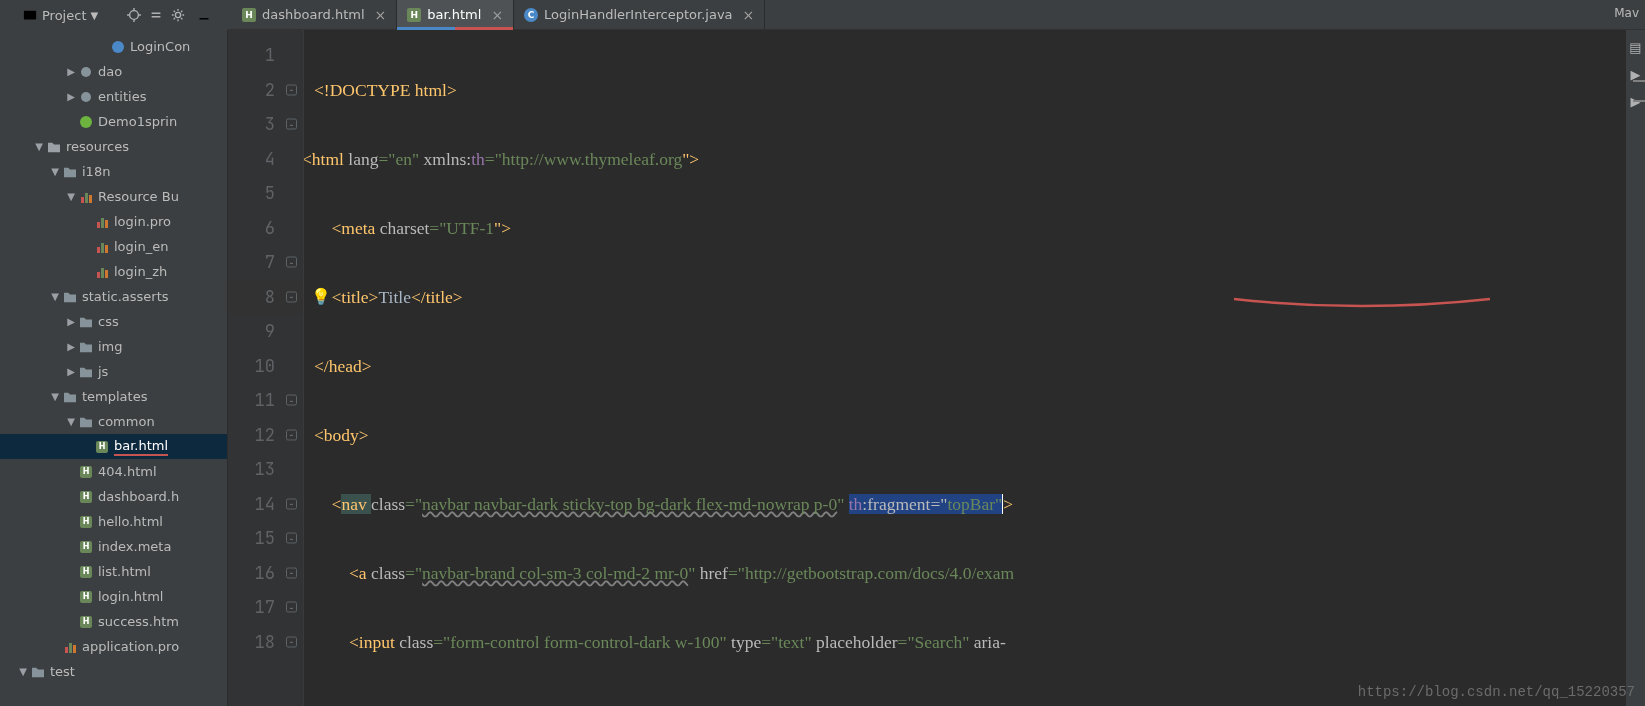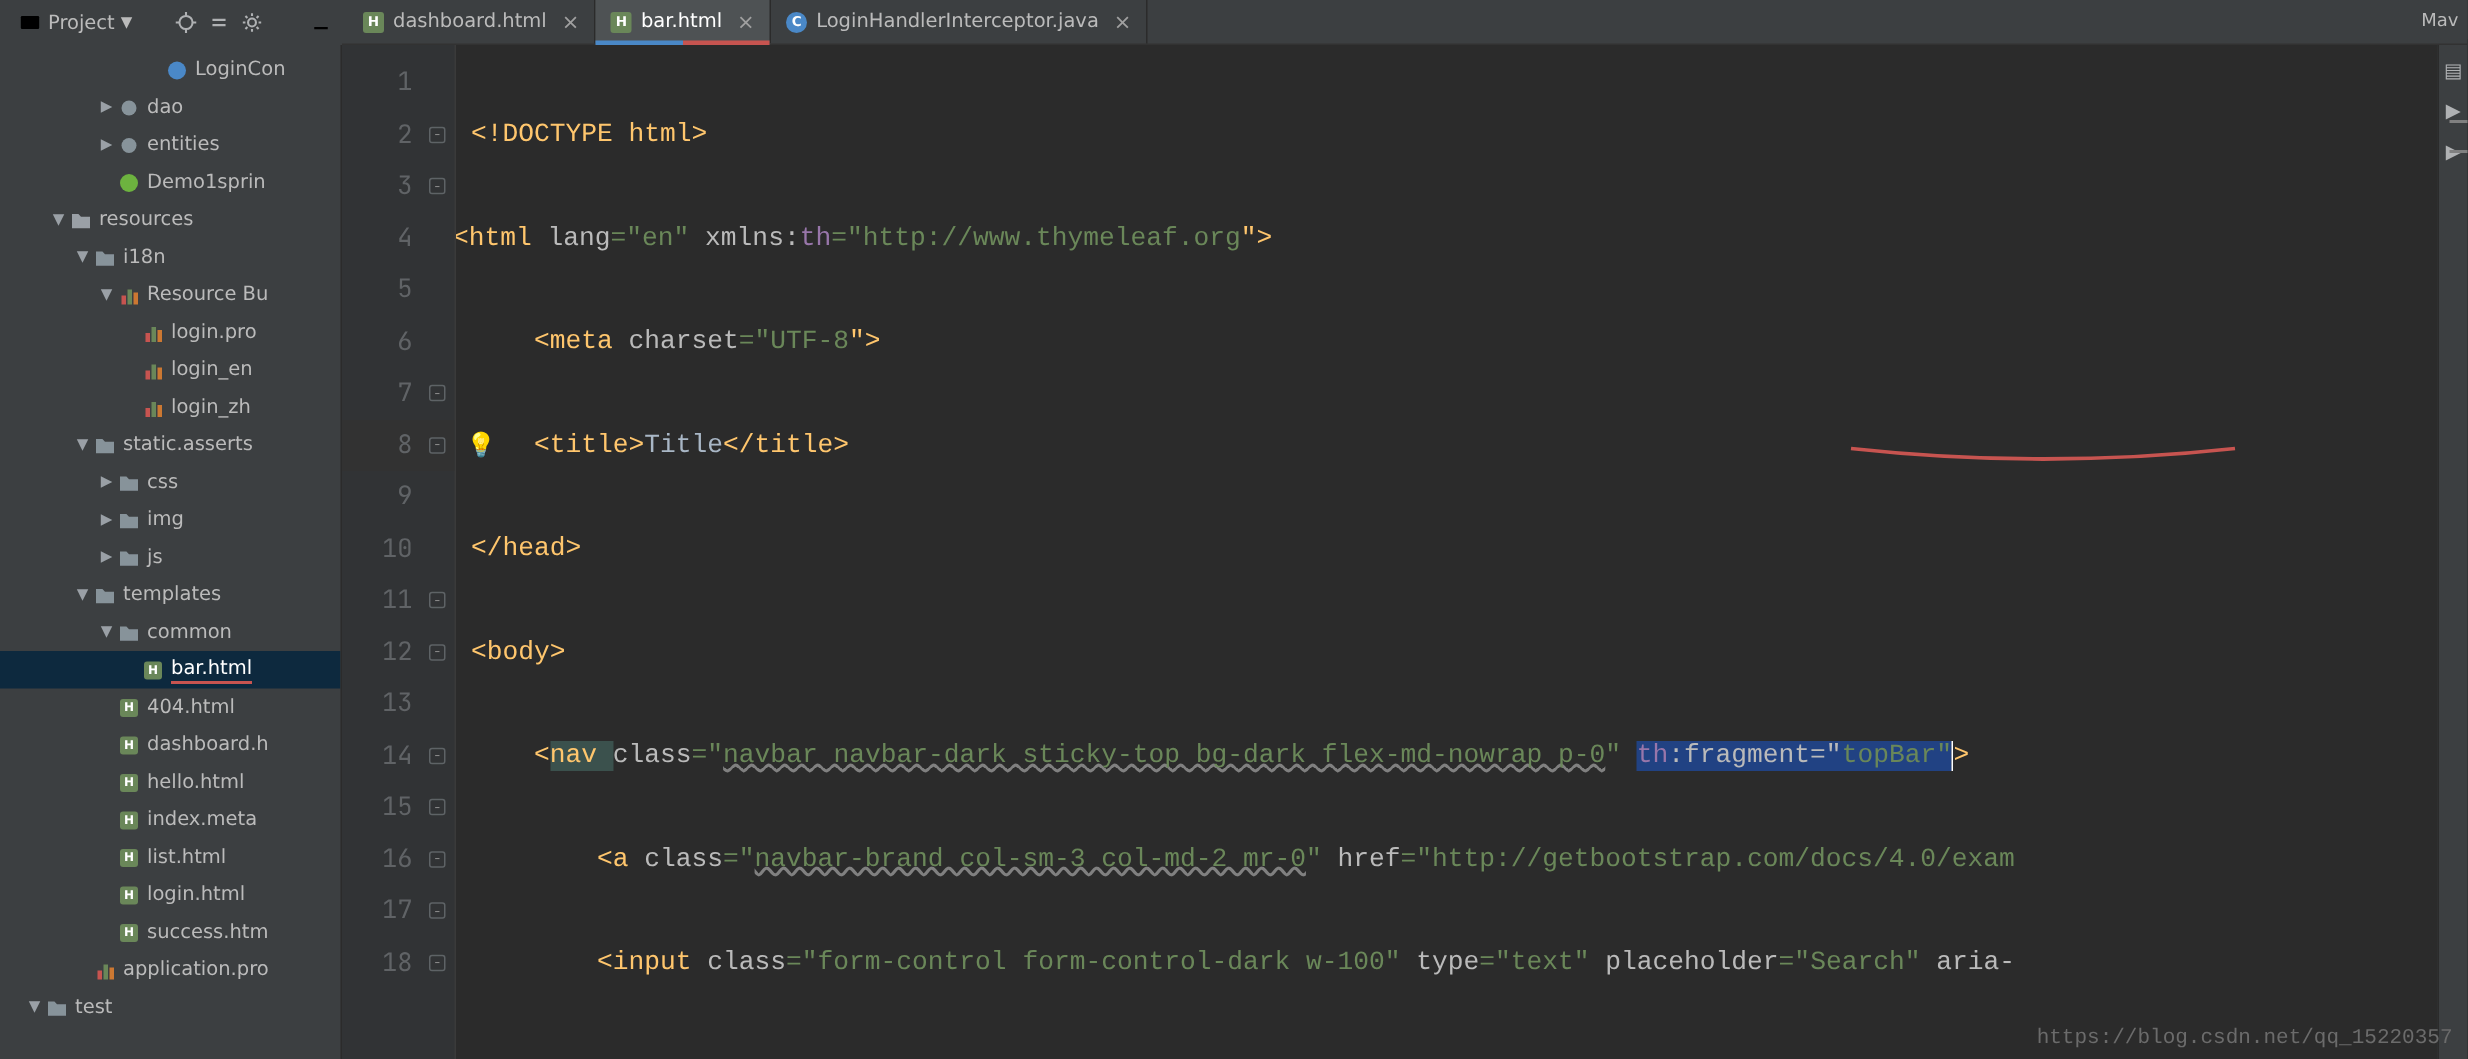--- a/index.html
+++ b/index.html
@@ -25,21 +25,21 @@
     align-items: stretch;
     border-bottom: 1px solid #323232;
     width: calc(100% - 228px);
     margin-left: 228px;
     position: absolute;
     top: 0;
     padding-left:4px;
   }
   .topstrip {
     position: absolute; top:0; left:0; width:228px; height:30px;
-    background:#3c3f41; display:flex; align-items:center; gap:6px; padding:0 6px;
+    background:#3c3f41; display:flex; align-items:center; gap:6px; padding:0 16px;
     color:#bbbbbb;
   }
   .tab {
     display: flex; align-items: center; gap: 6px;
     padding: 0 10px; color: #bbbbbb;
     border-right: 1px solid #2b2b2b;
     position: relative;
   }
   .tab.active { background: #4e5254; color: #ffffff; }
   .tab .close { color: #a0a0a0; font-size: 14px; margin-left: 4px; }
@@ -86,21 +86,21 @@
     font-size: 17px;
     line-height: 34.5px;
     border-right: 1px solid #3a3a3a;
   }
   .gutter .ln { padding-right: 28px; position:relative; }
   .fold { position:absolute; right:6px; top:50%; transform:translateY(-50%); width:11px; height:11px; border:1px solid #5e6366; border-radius:2px; display:flex; align-items:center; justify-content:center; font-size:9px; color:#888; background:#313335;}
   .bulb { position:absolute; right:-28px; top:50%; transform:translateY(-50%); font-size:16px;}
   .code {
     flex: 1;
     padding: 8px 0 0 10px;
-    font-family: Liberation Mono, monospace;
+    font-family: Liberation Serif, serif;
     font-size: 17.5px;
     line-height: 34.5px;
     color: #a9b7c6;
     white-space: pre;
     overflow: hidden;
     position:relative;
   }
   .yellow { color:#ffc66d; }
   .green  { color:#6a8759; }
   .attr   { color:#bababa; }
@@ -456,21 +456,21 @@
       <div class="ln">13</div>
       <div class="ln">14<span class="fold">−</span></div>
       <div class="ln">15<span class="fold">−</span></div>
       <div class="ln">16<span class="fold">−</span></div>
       <div class="ln">17<span class="fold">−</span></div>
       <div class="ln">18<span class="fold">−</span></div>
     </div>
   <div class="code">
 <div><span class="yellow">&lt;!DOCTYPE </span><span class="yellow">html</span><span class="yellow">&gt;</span></div>
 <div style="margin-left:-12px"><span class="yellow">&lt;html </span><span class="attr">lang</span><span class="green">="</span><span class="green">en</span><span class="green">" </span><span class="attr">xmlns:</span><span class="lilac">th</span><span class="green">="</span><span class="green">http://www.thymeleaf.org</span><span class="yellow">"&gt;</span></div>
-<div>    <span class="yellow">&lt;meta </span><span class="attr">charset</span><span class="green">="</span><span class="green">UTF-8</span><span class="yellow">"&gt;</span></div>
+<div>    <span class="yellow">&lt;meta </span><span class="attr">charset</span><span class="green">="</span><span class="green">UTF-1</span><span class="yellow">"&gt;</span></div>
 <div>    <span class="yellow">&lt;title&gt;</span><span>Title</span><span class="yellow">&lt;/title&gt;</span></div>
 <div><span class="yellow">&lt;/head&gt;</span></div>
 <div><span class="yellow">&lt;body&gt;</span></div>
 <div>    <span class="yellow">&lt;</span><span class="yellow ematch">nav </span><span class="attr">class</span><span class="green">="</span><span class="green squiggle">navbar navbar-dark sticky-top bg-dark flex-md-nowrap p-0</span><span class="green">" </span><span class="sel"><span class="lilac">th</span><span class="attr">:fragment="</span><span class="green">topBar</span><span class="green">"</span></span><span class="caret"></span><span class="yellow">&gt;</span></div>
 <div>        <span class="yellow">&lt;a </span><span class="attr">class</span><span class="green">="</span><span class="green squiggle">navbar-brand col-sm-3 col-md-2 mr-0</span><span class="green">" </span><span class="attr">href</span><span class="green">="</span><span class="green">http://getbootstrap.com/docs/4.0/exam</span></div>
 <div>        <span class="yellow">&lt;input </span><span class="attr">class</span><span class="green">="</span><span class="green">form-control form-control-dark w-100</span><span class="green">" </span><span class="attr">type</span><span class="green">="</span><span class="green">text</span><span class="green">" </span><span class="attr">placeholder</span><span class="green">="</span><span class="green">Search</span><span class="green">" </span><span class="attr">aria-</span></div>
 
 
 
 

